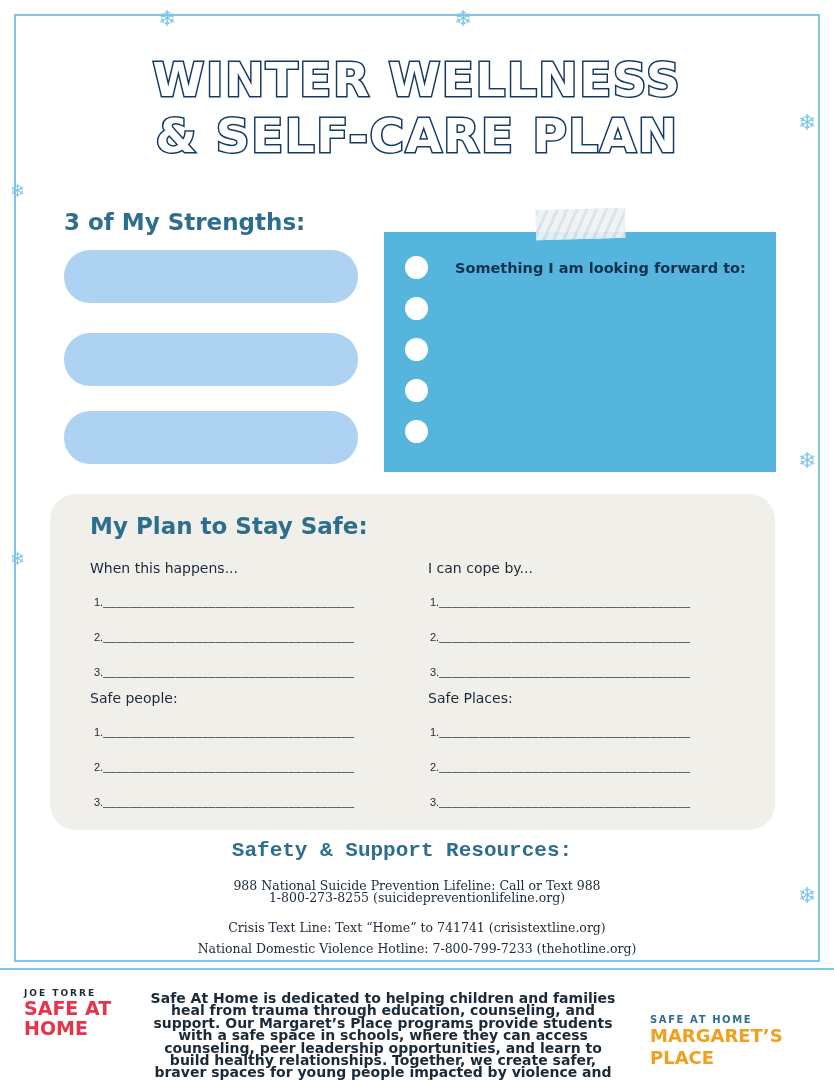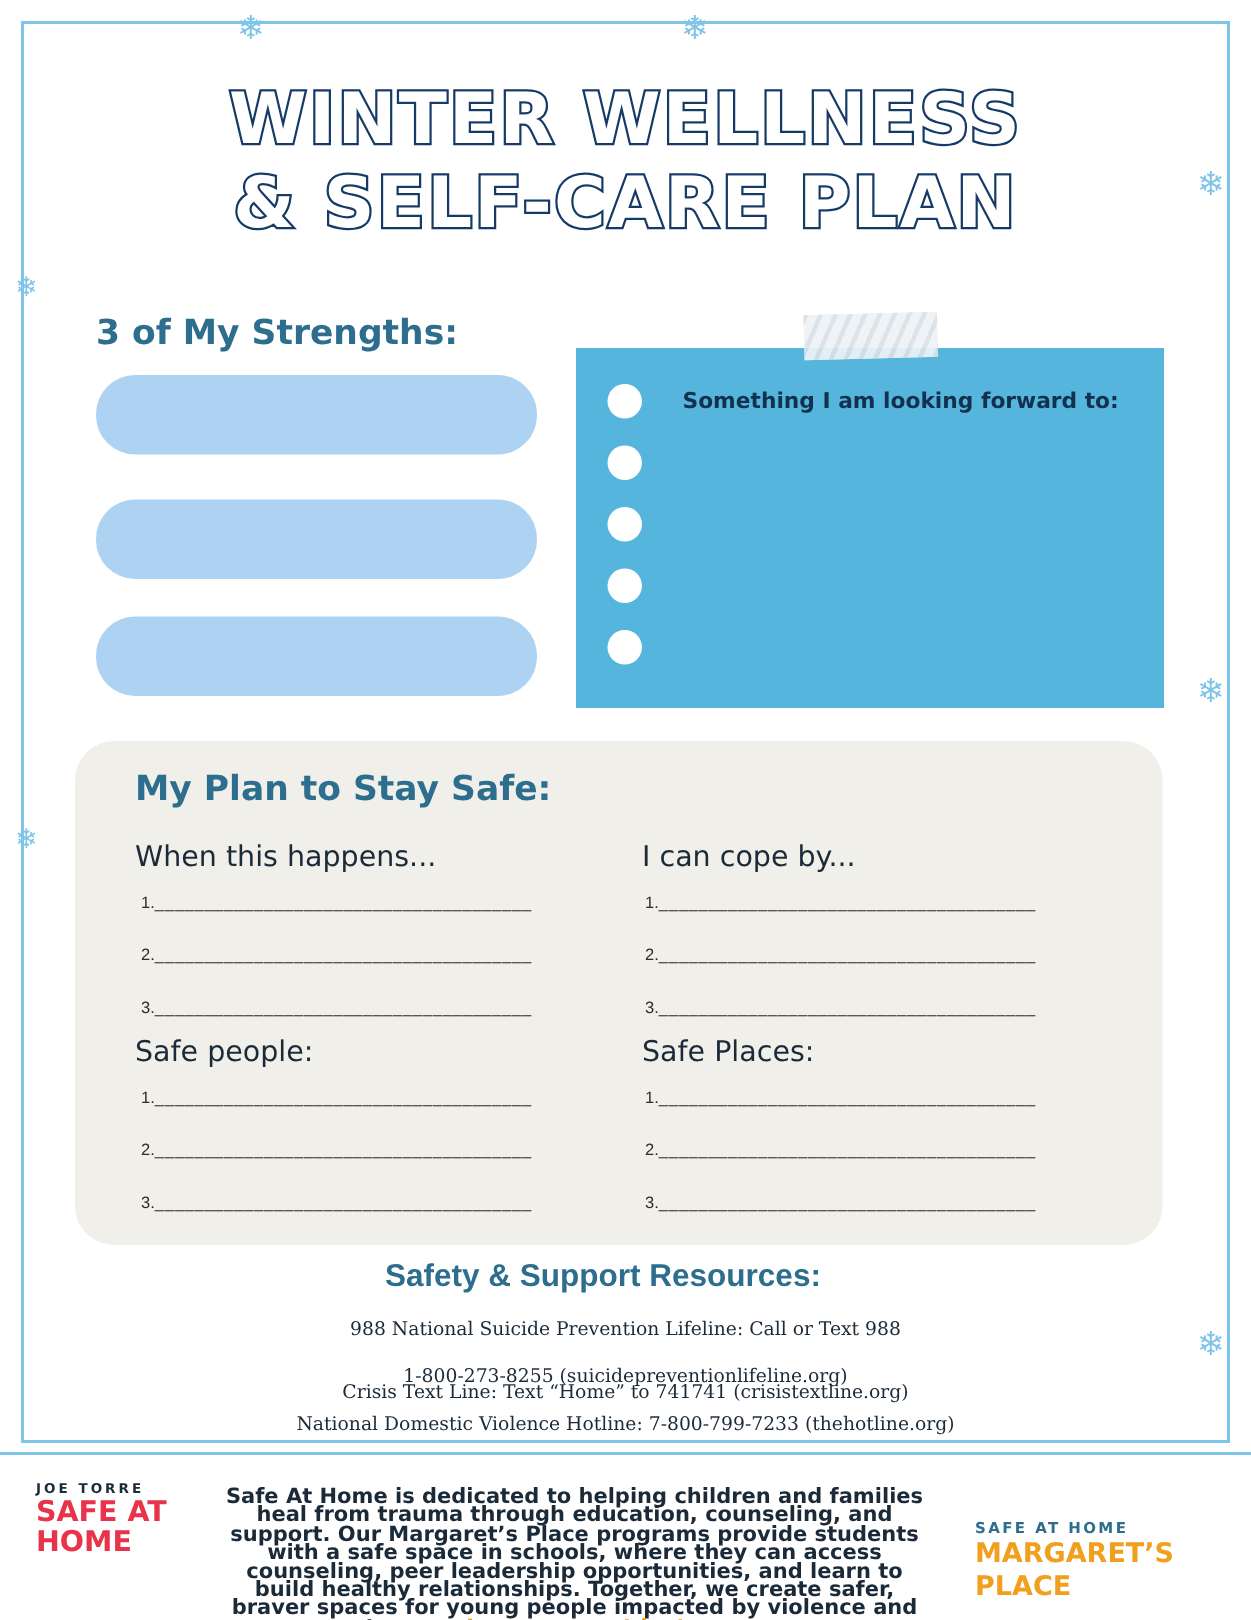--- a/index.html
+++ b/index.html
@@ -114,21 +114,21 @@
   .plan-title {
     position: absolute;
     left: 90px; top: 513px;
     font-size: 23px;
     font-weight: 700;
     color: #2d6e8e;
     font-family: "DejaVu Sans", sans-serif;
   }
   .col-head {
     position: absolute;
-    font-size: 19px;
+    font-size: 14px;
     color: #1b2a38;
     font-family: "DejaVu Sans", sans-serif;
   }
   .line-row {
     position: absolute;
     font-size: 11px;
     color: #2b2b2b;
     white-space: nowrap;
     font-family: "Liberation Sans", sans-serif;
   }
@@ -138,21 +138,21 @@
   }
 
   
   .res-title {
     position: absolute;
     left: 0; top: 839px; width: 804px;
     text-align: center;
     font-size: 21px;
     font-weight: 700;
     color: #2d6e8e;
-    font-family: Liberation Sans, sans-serif;
+    font-family: Liberation Mono, monospace;
   }
   .res-line {
     position: absolute;
     left: 0; width: 834px;
     text-align: center;
     font-size: 12.5px;
     color: #1b2a38;
     font-family: "DejaVu Serif", serif;
   }
 
@@ -291,21 +291,21 @@
   </div>
   <div class="line-row" style="left:430px;top:761px;">
     <span class="num">2.</span><span class="rule">______________________________________</span>
   </div>
   <div class="line-row" style="left:430px;top:796px;">
     <span class="num">3.</span><span class="rule">______________________________________</span>
   </div>
 
   <div class="res-title">Safety &amp; Support Resources:</div>
   <div class="res-line" style="top:878px;">988 National Suicide Prevention Lifeline: Call or Text 988</div>
-  <div class="res-line" style="top:909px;">1-800-273-8255 (suicidepreventionlifeline.org)</div>
+  <div class="res-line" style="top:890px;">1-800-273-8255 (suicidepreventionlifeline.org)</div>
   <div class="res-line" style="top:920px;">Crisis Text Line: Text “Home” to 741741 (crisistextline.org)</div>
   <div class="res-line" style="top:941px;">National Domestic Violence Hotline: 7-800-799-7233 (thehotline.org)</div>
 
   <div class="footer"></div>
 
   <div class="logo-left">
     <div class="jt">JOE TORRE</div>
     <div class="sah">SAFE AT</div>
     <div class="sah">HOME</div>
   </div>

